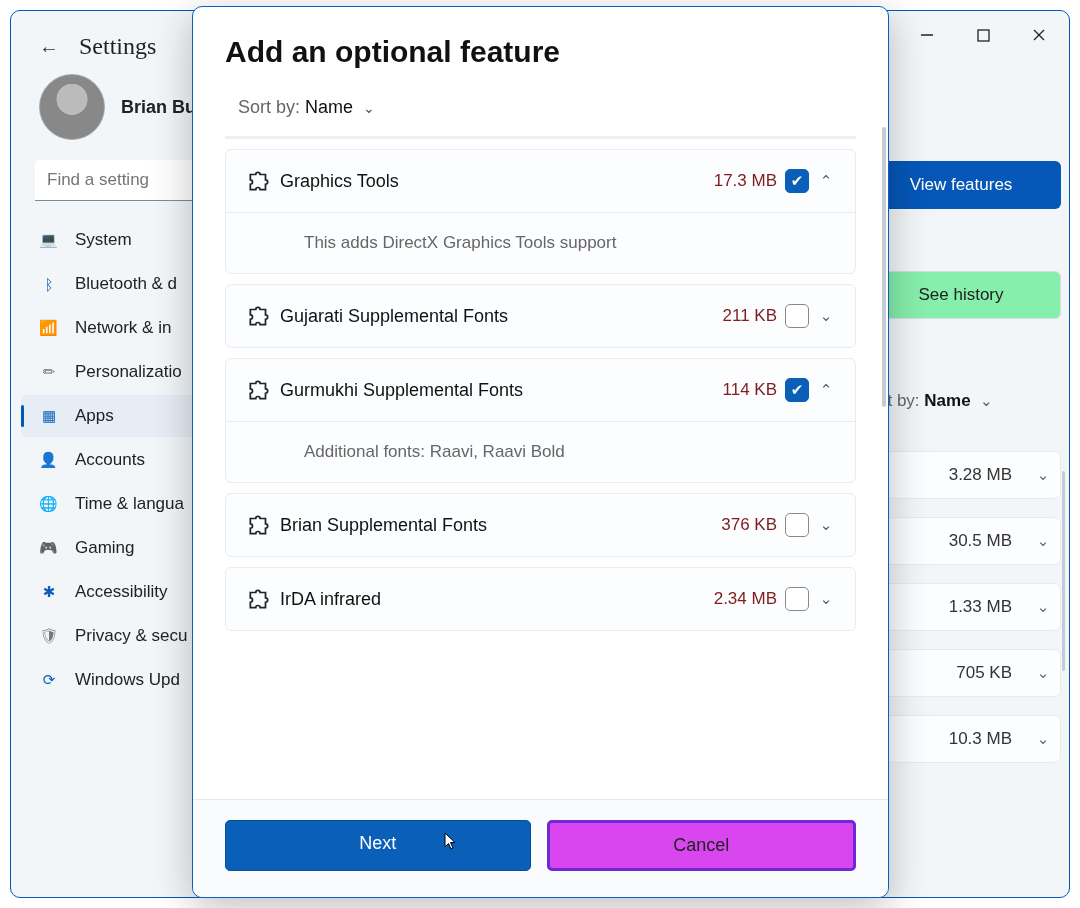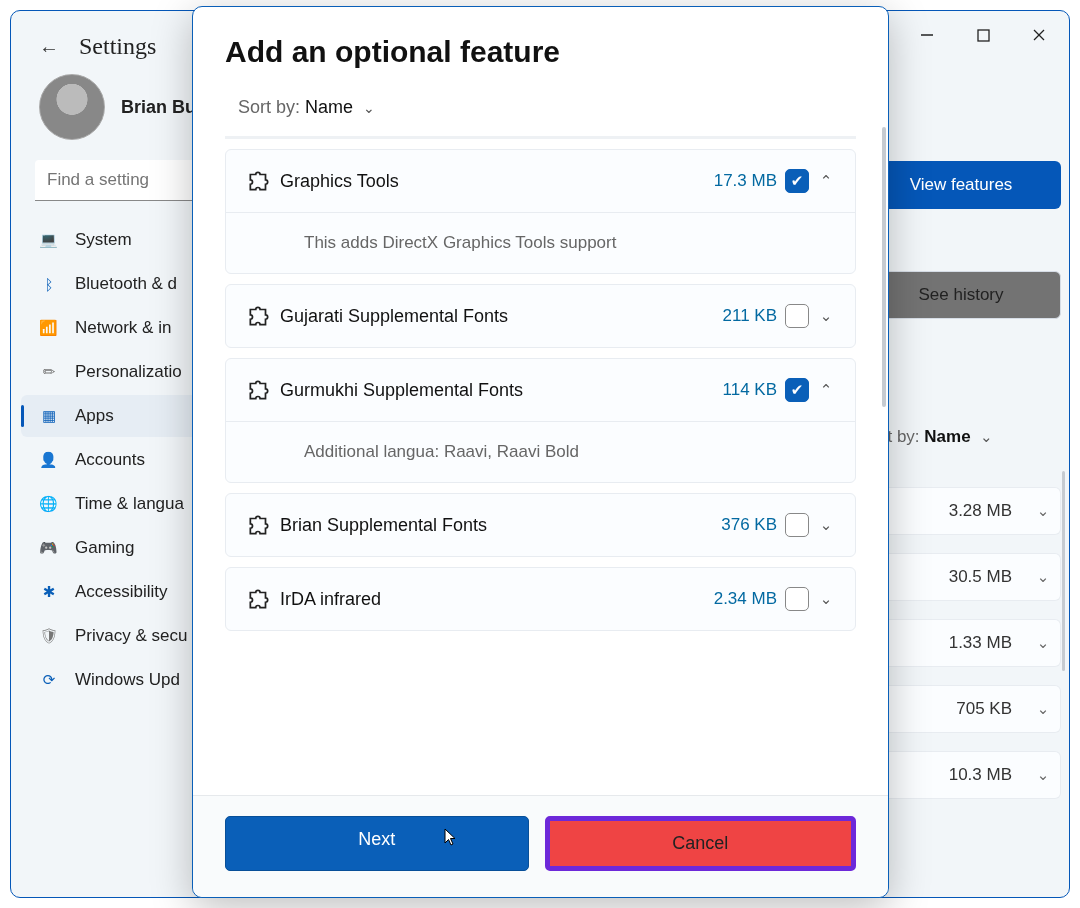--- a/index.html
+++ b/index.html
@@ -19,49 +19,49 @@
   .find-setting input { width:100%; padding:10px 12px; font-size:17px; border:none; border-bottom:1px solid #888; background:#fff; border-radius:4px 4px 0 0; }
   .sidebar { padding:0 10px; width:350px; }
   .side-item { display:flex; align-items:center; gap:16px; padding:11px 18px; font-size:17px; color:#222; border-radius:6px; margin:2px 0; position:relative; }
   .side-item.active { background:#e6edf4; }
   .side-item.active::before { content:""; position:absolute; left:0; top:10px; bottom:10px; width:3px; background:#0557b8; border-radius:2px; }
   .side-icon { width:20px; height:20px; display:flex; align-items:center; justify-content:center; font-size:15px; }
 
   
   .right-content { position:absolute; right:8px; top:150px; width:200px; }
   .vf-btn { background:#0557b8; color:#fff; padding:14px 18px; border-radius:6px; font-size:17px; text-align:center; margin-bottom:62px; }
-  .sh-btn { background:#737373; border:1px solid #d6dde6; color:#222; padding:13px 18px; border-radius:6px; font-size:17px; text-align:center; margin-bottom:108px; }
+  .sh-btn { background:#86efac; border:1px solid #d6dde6; color:#222; padding:13px 18px; border-radius:6px; font-size:17px; text-align:center; margin-bottom:72px; }
   .sort-right { font-size:17px; color:#666; margin-bottom:40px; }
   .sort-right b { color:#111; font-weight:600; }
   .bgline { display:flex; justify-content:flex-end; align-items:center; gap:22px; padding:13px 8px 13px 0; border:1px solid #e8ecf1; border-left:none; border-radius:0 6px 6px 0; margin-bottom:18px; background:#fbfdff; font-size:17px; color:#333; }
   .bgline .chev { color:#666; font-size:15px; }
 
   
   .modal { position:absolute; left:192px; top:6px; width:697px; bottom:10px; background:#fff; border:1px solid #0a5fb8; border-radius:10px; display:flex; flex-direction:column; box-shadow:0 10px 40px rgba(0,0,0,.25); }
   .modal h1 { font-size:30px; font-weight:600; padding:28px 32px 18px; color:#111; }
   .modal-body { padding:0 32px; flex:1; overflow:hidden; }
   .search-box { position:relative; margin-bottom:18px; }
   .search-box input { width:100%; padding:12px 44px 12px 14px; font-size:18px; border:1px solid #ccc; border-bottom:1px solid #777; border-radius:5px 5px 0 0; background:#fff; color:#555; }
   .search-box .sicon { position:absolute; right:14px; top:12px; color:#666; font-size:16px; }
   .sortline { font-size:18px; color:#666; margin:10px 13px 18px; }
   .sortline b { color:#111; font-weight:500; }
   .feat-list { border-top:3px solid #eef1f4; }
   .feat { border:1px solid #e8ecf1; border-radius:6px; margin:10px 0; background:#fbfdff; }
   .feat-row { display:flex; align-items:center; padding:18px 20px; gap:8px; }
   .puzzle { width:26px; height:26px; flex:none; }
   .feat-name { flex:1; font-size:18px; color:#111; }
-  .feat-size { font-size:17px; color:#0369a1; }
+  .feat-size { font-size:17px; color:#7f1d1d; }
   .chk { width:24px; height:24px; border-radius:5px; border:1.5px solid #888; background:#fff; display:flex; align-items:center; justify-content:center; }
   .chk.on { background:#0a5fb8; border-color:#0a5fb8; color:#fff; font-size:15px; }
   .chev { width:18px; text-align:center; color:#555; font-size:15px; }
   .feat-desc { border-top:1px solid #e8ecf1; padding:20px 20px 20px 78px; font-size:17px; color:#666; }
   .modal-footer { border-top:1px solid #e6e9ec; padding:20px 32px 26px; display:flex; gap:16px; background:#f9fbfc; border-radius:0 0 10px 10px; }
   .btn { flex:1; padding:12px 0; font-size:18px; border-radius:5px; text-align:center; }
   .btn-primary { background:#0a5fb8; color:#fff; border:1px solid #084f98; position:relative; }
-  .btn-secondary { background:#ef4444; color:#222; border:5px solid #6d28d9; }
+  .btn-secondary { background:#d946ef; color:#222; border:3px solid #6d28d9; }
   .cursor { position:absolute; left:218px; top:11px; }
 
   .scroll-gutter { position:absolute; right:2px; top:10px; bottom:10px; width:10px; }
   .scroll-thumb { position:absolute; right:0; top:110px; width:4px; height:280px; background:#c6cbd1; border-radius:3px; }
   .win-scroll { position:absolute; right:4px; top:460px; width:3px; height:200px; background:#c6cbd1; border-radius:2px; }
 
   svg.puzzle path { fill:none; stroke:#222; stroke-width:1.6; }
 </style>
 </head>
 <body>
@@ -209,21 +209,21 @@
         <div class="feat">
           <div class="feat-row">
             <svg class="puzzle" viewBox="0 0 24 24">
               <path d="M4 6 h5 a2 2 0 1 1 4 0 h5 v5 a2 2 0 1 1 0 4 v5 h-5 a2 2 0 1 0 -4 0 h-5 v-5 a2 2 0 1 0 0 -4 z"></path>
             </svg>
             <span class="feat-name">Gurmukhi Supplemental Fonts</span>
             <span class="feat-size">114 KB</span>
             <span class="chk on">✔</span>
             <span class="chev">⌃</span>
           </div>
-          <div class="feat-desc">Additional langua: Raavi, Raavi Bold</div>
+          <div class="feat-desc">Additional fonts: Raavi, Raavi Bold</div>
         </div>
         <div class="feat">
           <div class="feat-row">
             <svg class="puzzle" viewBox="0 0 24 24">
               <path d="M4 6 h5 a2 2 0 1 1 4 0 h5 v5 a2 2 0 1 1 0 4 v5 h-5 a2 2 0 1 0 -4 0 h-5 v-5 a2 2 0 1 0 0 -4 z"></path>
             </svg>
             <span class="feat-name">Brian Supplemental Fonts</span>
             <span class="feat-size">376 KB</span>
             <span class="chk"></span>
             <span class="chev">⌄</span>

